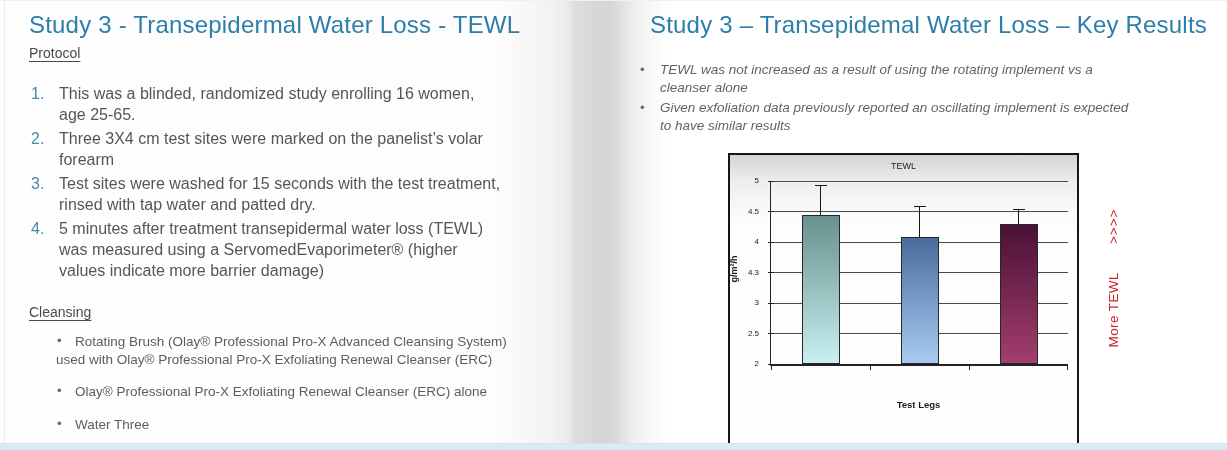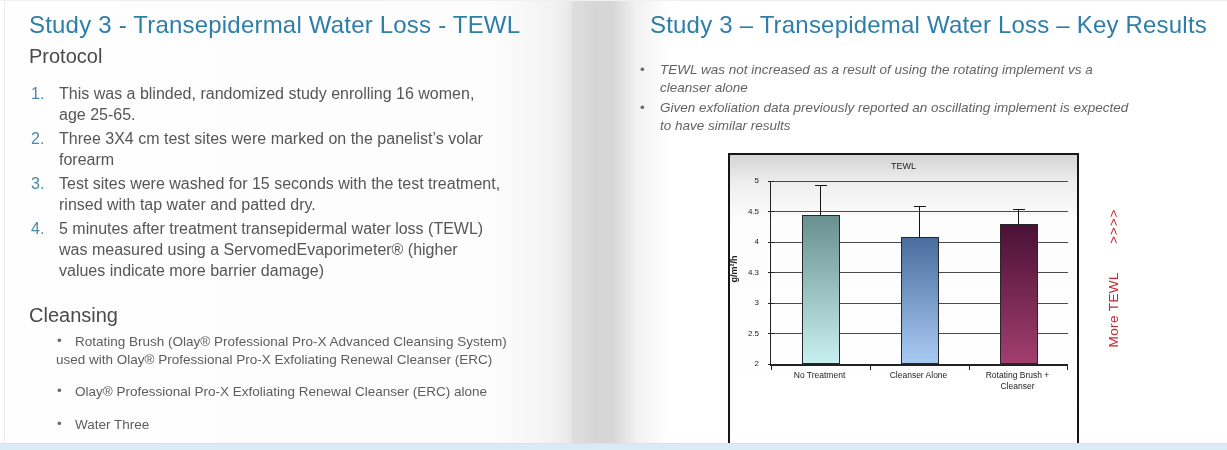--- a/index.html
+++ b/index.html
@@ -14,21 +14,21 @@
     background:linear-gradient(90deg,#fefefe 0%,#fdfdfd 86%,#f3f3f3 96%,#e9e9e9 100%);}
   #page-right{left:572px;width:655px;
     background:linear-gradient(90deg,#e3e3e3 0%,#efefef 4%,#fbfbfb 10%,#ffffff 16%);}
   #seam-shadow{position:absolute;left:566px;top:0;width:100px;height:443px;pointer-events:none;
     background:linear-gradient(90deg,rgba(0,0,0,0) 0%,rgba(0,0,0,0.10) 30%,rgba(0,0,0,0.12) 45%,rgba(0,0,0,0.04) 70%,rgba(0,0,0,0) 100%);}
   #bottom-strip{position:absolute;left:0;bottom:0;width:1227px;height:7px;background:#d9ebf4;border-top:1px solid #cfe5f0;}
 
   
   .slide-title{position:absolute;font-size:24px;font-weight:400;color:#2d7ea8;letter-spacing:.2px;white-space:nowrap;}
   #left-title{left:24px;top:10px;}
-  .section-heading{font-size:20px;color:#4a4a4a;text-underline-offset:3px;}
+  .section-heading{font-size:14px;color:#4a4a4a;text-decoration:underline;text-underline-offset:3px;}
   #protocol-heading{position:absolute;left:24px;top:44px;}
   #protocol-list{position:absolute;left:24px;top:82px;width:520px;}
   .p-item{position:relative;padding-left:30px;margin-bottom:3px;font-size:16px;line-height:21px;color:#565658;}
   .p-num{position:absolute;left:2px;top:0;color:#4b89ab;}
   .pre{white-space:pre-line;}
   #treatments-heading{position:absolute;left:24px;top:303px;}
   #treatments-list{position:absolute;left:24px;top:332px;width:530px;}
   .t-item{position:relative;font-size:13.5px;line-height:17.5px;color:#5d5d5f;margin-bottom:15px;}
   .t-item .bullet{position:absolute;left:28px;top:-1px;color:#6a6a6a;}
   .t-item .t-text{display:block;padding-left:46px;}
@@ -170,26 +170,21 @@
           <div class="bar" style="left: 30.5px; height: 149.45px; background: linear-gradient(rgb(103, 144, 143), rgb(201, 240, 240));"></div>
           <div class="whisker" style="left: 49px; top: 4.88px; height: 28.67px;"></div>
           <div class="whisker-cap" style="left: 43.5px; top: 4.38px;"></div>
           <div class="bar" style="left: 129.5px; height: 126.88px; background: linear-gradient(rgb(74, 108, 157), rgb(168, 202, 242));"></div>
           <div class="whisker" style="left: 148px; top: 25.62px; height: 30.5px;"></div>
           <div class="whisker-cap" style="left: 142.5px; top: 25.12px;"></div>
           <div class="bar" style="left: 228.5px; height: 139.69px; background: linear-gradient(rgb(74, 17, 54), rgb(162, 62, 109));"></div>
           <div class="whisker" style="left: 247px; top: 28.67px; height: 14.64px;"></div>
           <div class="whisker-cap" style="left: 241.5px; top: 28.17px;"></div>
         </div>
-      <div id="chart-xcats">
-          <div class="xcat" style="left: -7.5px; top: 0px;">No Treatment</div>
-          <div class="xcat" style="left: 91.5px; top: 0px;">Cleanser Alone</div>
-          <div class="xcat" style="left: 190.5px; top: 0px;">Rotating Brush +
-Cleanser</div>
-        </div>
+      <div id="chart-xlabel">Test Legs</div>
     </div>
 
     <div id="more-tewl">
       <div id="more-tewl-inner" style="color: rgb(200, 37, 44);">
         <span>More TEWL</span><span class="arrows">&gt;&gt;&gt;&gt;</span>
       </div>
     </div>
   </div>
 
   <div id="seam-shadow"></div>

